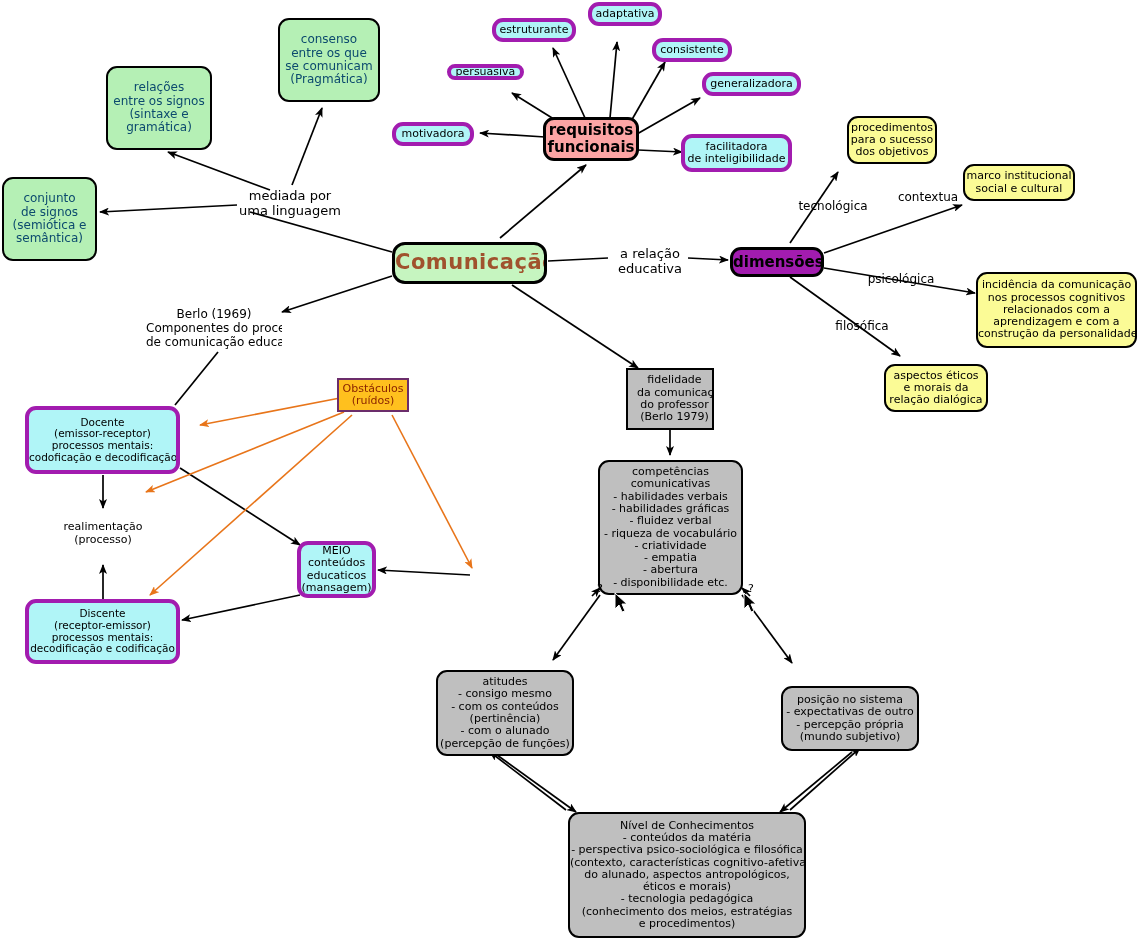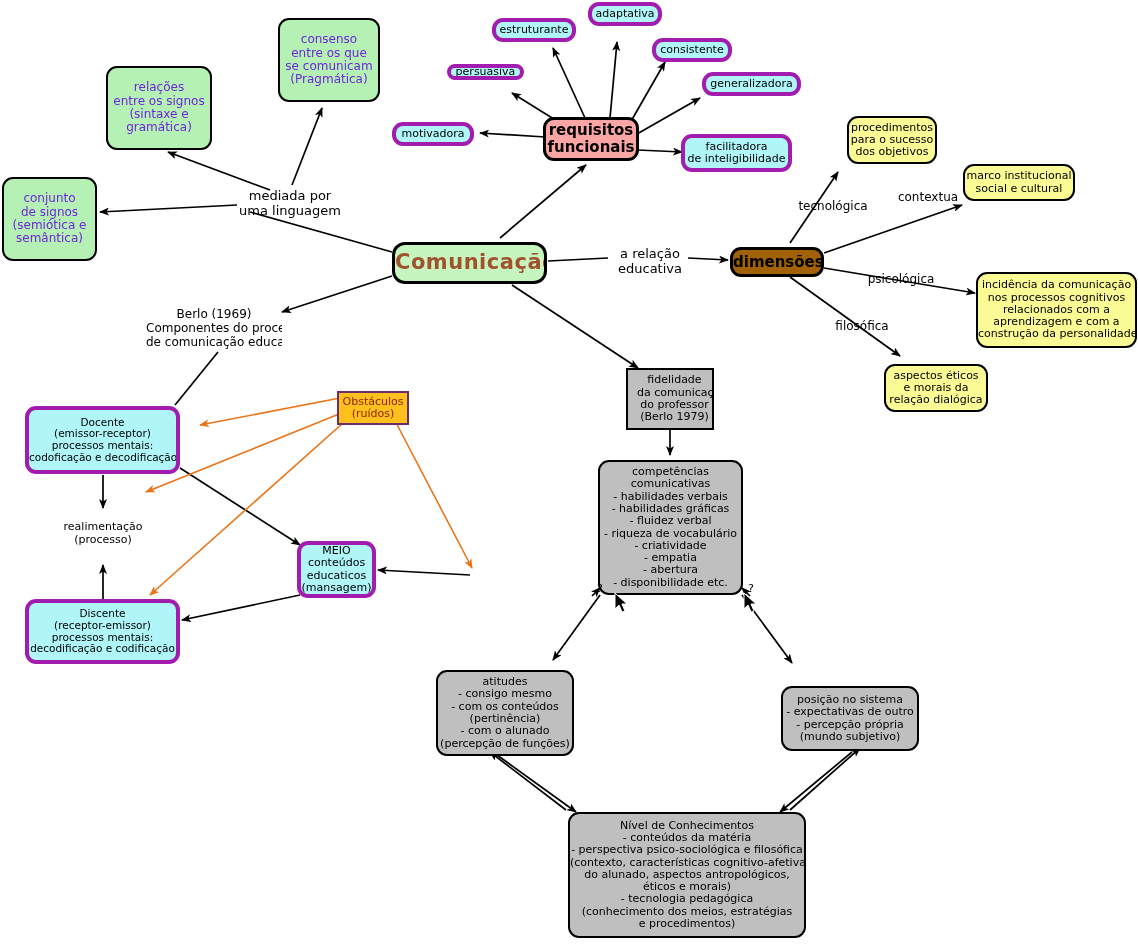--- a/index.html
+++ b/index.html
@@ -7,29 +7,29 @@
   body{font-family:"DejaVu Sans","Liberation Sans",sans-serif;}
   #canvas{position:relative;width:1138px;height:944px;background:#fff;overflow:hidden;}
   svg#edges{position:absolute;left:0;top:0;width:1138px;height:944px;pointer-events:none;}
 
   .node{position:absolute;box-sizing:border-box;display:flex;align-items:center;
         justify-content:center;text-align:center;overflow:hidden;
         line-height:1.12;white-space:pre;}
   .node .txt{display:block;width:100%;}
 
   
-  .green  {background:#b5f0b5;border:2px solid #000;border-radius:11px;color:#6d28d9;}
+  .green  {background:#b5f0b5;border:2px solid #000;border-radius:11px;color:#0c4a6e;}
   .cyan   {background:#b0f5f7;border:4px solid #a21caf;border-radius:11px;color:#000;}
   .yellow {background:#fbfb96;border:2px solid #000;border-radius:11px;color:#000;}
   .gray   {background:#bfbfbf;border:2px solid #000;border-radius:11px;color:#000;}
   .gray-sq{background:#bfbfbf;border:2px solid #000;border-radius:0;color:#000;}
-  .orange {background:#ffc01e;border:2px solid #6b2d6b;border-radius:0;color:#8b2500;margin-top:13px;}
+  .orange {background:#ffc01e;border:2px solid #6b2d6b;border-radius:0;color:#8b2500;}
   .central{background:#c6f5c0;border:3px solid #000;border-radius:13px;
            color:#a0522d;font-weight:bold;font-size:21px;letter-spacing:.5px;}
-  .hub-yellow{background:#a16207;border:3px solid #000;border-radius:11px;
+  .hub-yellow{background:#a21caf;border:3px solid #000;border-radius:11px;
            color:#000;font-weight:bold;font-size:15px;}
   .hub-cyan{background:#fca5a5;border:3px solid #000;border-radius:11px;
            color:#000;font-weight:bold;font-size:15px;}
 
   .lbl{position:absolute;color:#000;text-align:center;white-space:pre;
        line-height:1.16;background:transparent;}
   .s10{font-size:10.5px;}
   .s11{font-size:11px;}
   .s12{font-size:12px;}
   .s13{font-size:13px;}

